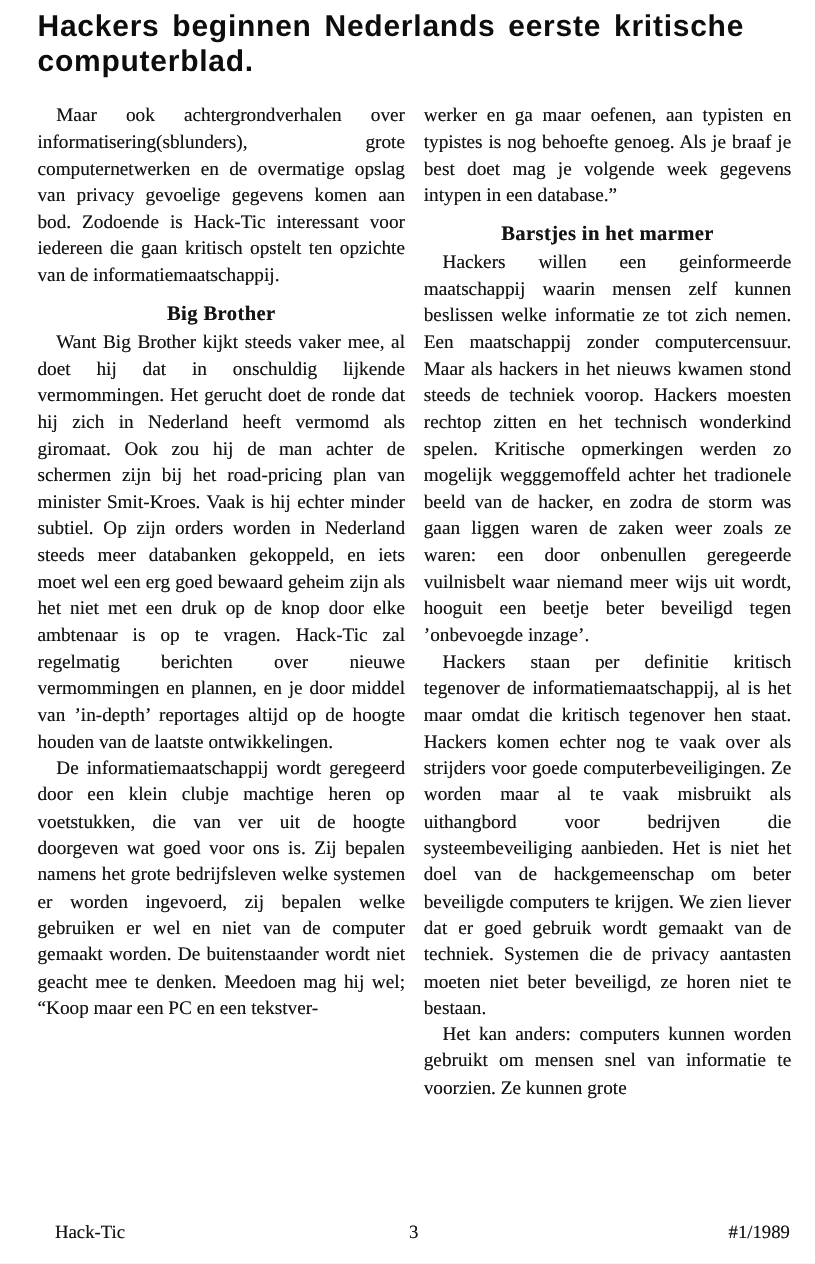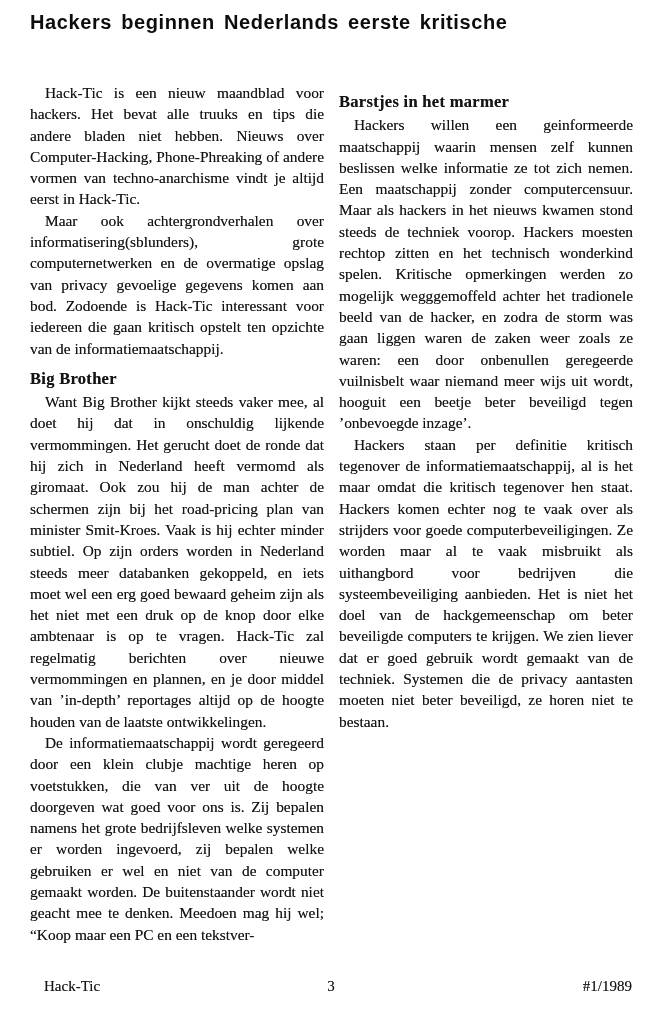--- a/index.html
+++ b/index.html
@@ -17,21 +17,21 @@
     font-family: "Liberation Serif", serif;
   }
   .article-title {
     position: absolute;
     left: 30px;
     top: 8px;
     width: 600px;
     margin: 0;
     font-family: "Liberation Sans", sans-serif;
     font-weight: 700;
-    font-size: 20px;
+    font-size: 24px;
     line-height: 28px;
     letter-spacing: 0.6px;
     word-spacing: 3px;
     color: #0d0d0d;
   }
   .col {
     position: absolute;
     top: 82px;
     width: 294px;
     font-size: 15.4px;
@@ -44,54 +44,55 @@
   .para {
     margin: 0;
     text-indent: 15px;
   }
   .para.noindent { text-indent: 0; }
   .subhead {
     margin: 9px 0 2px 0;
     font-size: 16.5px;
     font-weight: 700;
     letter-spacing: 0.3px;
-    text-align: left;
+    text-align: center;
     text-indent: 0;
   }
   .page-footer {
     position: absolute;
     left: 30px;
     top: 976px;
     width: 602px;
     font-size: 15px;
     line-height: 20px;
     text-shadow: 0 0 0.5px rgba(0,0,0,0.5);
   }
   .footer-left   { position: absolute; left: 14px; }
   .footer-center { position: absolute; left: 0; width: 100%; text-align: center; }
   .footer-right  { position: absolute; right: 0; }
 </style>
 </head>
 <body>
 
 <div class="page">
 
-  <h1 class="article-title"><span>Hackers beginnen Nederlands eerste kritische</span><br></h1>
+  <h1 class="article-title"><span>Hackers beginnen Nederlands eerste kritische</span><br><span>computerblad.</span></h1>
 
   <div class="col col-left">
-      <p class="para">Hack-Tic is een nieuw maandblad voor hackers. Het bevat alle truuks en tips die andere bladen niet hebben. Nieuws over Computer-Hacking, Phone-Phreaking of andere vormen van techno-anarchisme vindt je altijd eerst in Hack-Tic.</p>
       <p class="para">Maar ook achtergrondverhalen over informatisering(sblunders), grote computernetwerken en de overmatige opslag van privacy gevoelige gegevens komen aan bod. Zodoende is Hack-Tic interessant voor iedereen die gaan kritisch opstelt ten opzichte van de informatiemaatschappij.</p>
       <h3 class="subhead">Big Brother</h3>
       <p class="para">Want Big Brother kijkt steeds vaker mee, al doet hij dat in onschuldig lijkende vermommingen. Het gerucht doet de ronde dat hij zich in Nederland heeft vermomd als giromaat. Ook zou hij de man achter de schermen zijn bij het road-pricing plan van minister Smit-Kroes. Vaak is hij echter minder subtiel. Op zijn orders worden in Nederland steeds meer databanken gekoppeld, en iets moet wel een erg goed bewaard geheim zijn als het niet met een druk op de knop door elke ambtenaar is op te vragen. Hack-Tic zal regelmatig berichten over nieuwe vermommingen en plannen, en je door middel van ’in-depth’ reportages altijd op de hoogte houden van de laatste ontwikkelingen.</p>
       <p class="para">De informatiemaatschappij wordt geregeerd door een klein clubje machtige heren op voetstukken, die van ver uit de hoogte doorgeven wat goed voor ons is. Zij bepalen namens het grote bedrijfsleven welke systemen er worden ingevoerd, zij bepalen welke gebruiken er wel en niet van de computer gemaakt worden. De buitenstaander wordt niet geacht mee te denken. Meedoen mag hij wel; “Koop maar een PC en een tekstver-</p>
     </div>
   <div class="col col-right">
+      <p class="para noindent">werker en ga maar oefenen, aan typisten en typistes is nog behoefte genoeg. Als je braaf je best doet mag je volgende week gegevens intypen in een database.”</p>
       <h3 class="subhead">Barstjes in het marmer</h3>
       <p class="para">Hackers willen een geinformeerde maatschappij waarin mensen zelf kunnen beslissen welke informatie ze tot zich nemen. Een maatschappij zonder computercensuur. Maar als hackers in het nieuws kwamen stond steeds de techniek voorop. Hackers moesten rechtop zitten en het technisch wonderkind spelen. Kritische opmerkingen werden zo mogelijk wegggemoffeld achter het tradionele beeld van de hacker, en zodra de storm was gaan liggen waren de zaken weer zoals ze waren: een door onbenullen geregeerde vuilnisbelt waar niemand meer wijs uit wordt, hooguit een beetje beter beveiligd tegen ’onbevoegde inzage’.</p>
       <p class="para">Hackers staan per definitie kritisch tegenover de informatiemaatschappij, al is het maar omdat die kritisch tegenover hen staat. Hackers komen echter nog te vaak over als strijders voor goede computerbeveiligingen. Ze worden maar al te vaak misbruikt als uithangbord voor bedrijven die systeembeveiliging aanbieden. Het is niet het doel van de hackgemeenschap om beter beveiligde computers te krijgen. We zien liever dat er goed gebruik wordt gemaakt van de techniek. Systemen die de privacy aantasten moeten niet beter beveiligd, ze horen niet te bestaan.</p>
+      <p class="para">Het kan anders: computers kunnen worden gebruikt om mensen snel van informatie te voorzien. Ze kunnen grote</p>
     </div>
 
   <div class="page-footer">
     <span class="footer-left">Hack-Tic</span>
     <span class="footer-center">3</span>
     <span class="footer-right">#1/1989</span>
   </div>
 
 </div>
 

